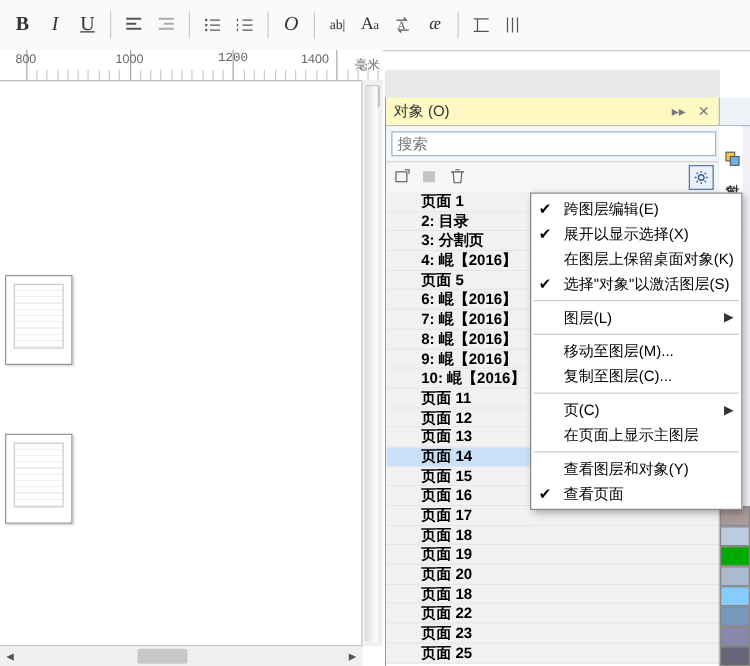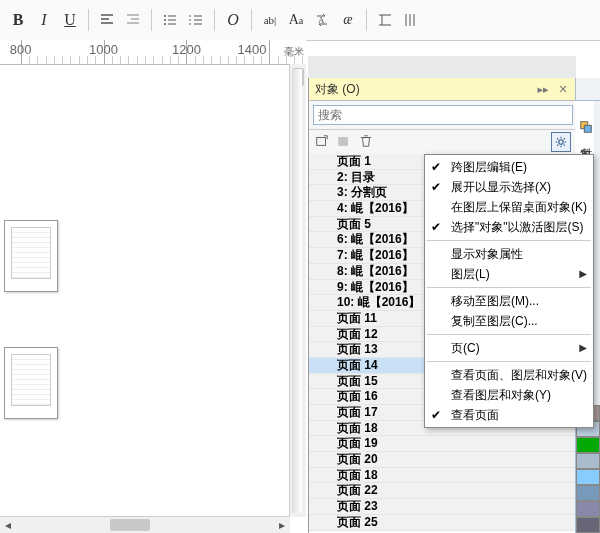--- a/index.html
+++ b/index.html
@@ -4,21 +4,21 @@
 <style>
 html,body{margin:0;padding:0;font-family:"Microsoft YaHei","Segoe UI",Arial,sans-serif;font-size:12px;background:#fff;color:#000;overflow:hidden}
 body{width:600px;height:533px;position:relative}
 .toolbar{height:40px;border-bottom:1px solid #ccc;display:flex;align-items:center;padding:0 6px;gap:2px;background:#fafafa}
 .tb-btn{width:24px;height:24px;display:flex;align-items:center;justify-content:center;color:#333;font-family:"Times New Roman",serif}
 .tb-btn svg{width:16px;height:16px}
 .sep{width:1px;height:22px;background:#ccc;margin:0 4px}
 .stage{position:absolute;left:0;top:40px;width:306px;height:493px;background:#fff}
 .ruler-h{position:absolute;left:0;top:0;height:24px;width:306px;background:#fff;border-bottom:1px solid #bbb;overflow:hidden}
 .ruler-tick{position:absolute;top:0;height:24px;border-left:1px solid #aaa}
-.ruler-lbl{position:absolute;top:2px;font-size:13px;color:#666;transform:translateX(-50%)}
+.ruler-lbl{position:absolute;top:2px;font-size:10px;color:#666;transform:translateX(-50%)}
 .ruler-unit{position:absolute;right:2px;top:5px;font-size:10px;color:#666}
 .ruler-sub{position:absolute;top:16px;height:8px;border-left:1px solid #ccc}
 .canvas-shadow{position:absolute;right:4px;top:29px;width:10px;bottom:20px;background:linear-gradient(to right,#ddd,#fff)}
 .scroll-h{position:absolute;left:0;bottom:0;height:16px;width:290px;background:#f0f0f0;border-top:1px solid #ccc}
 .scroll-h-thumb{position:absolute;left:110px;top:2px;width:40px;height:12px;background:#c8c8c8;border-radius:2px}
 .scroll-h-arr{position:absolute;top:0;width:16px;height:16px;display:flex;align-items:center;justify-content:center;color:#555}
 .thumbs{position:absolute;left:4px;top:180px;width:55px}
 .thumb{width:52px;height:70px;border:1px solid #999;margin-bottom:55px;background:#fff;box-shadow:1px 1px 2px rgba(0,0,0,.2)}
 .thumb-inner{margin:6px;border:1px solid #ccc;height:50px;background:repeating-linear-gradient(#fff,#fff 4px,#eee 4px,#eee 5px)}
 .obj-panel{position:absolute;left:308px;top:78px;width:268px;height:455px;background:#f5f6f7;border-left:1px solid #999}
@@ -123,21 +123,21 @@
       <div class="ruler-sub" style="left: 111.857px;"></div>
       <div class="ruler-sub" style="left: 120.143px;"></div>
       <div class="ruler-sub" style="left: 128.429px;"></div>
       <div class="ruler-sub" style="left: 136.714px;"></div>
       <div class="ruler-sub" style="left: 145px;"></div>
       <div class="ruler-sub" style="left: 153.286px;"></div>
       <div class="ruler-sub" style="left: 161.571px;"></div>
       <div class="ruler-sub" style="left: 169.857px;"></div>
       <div class="ruler-sub" style="left: 178.143px;"></div>
       <div class="ruler-tick" style="left: 186.429px;"></div>
-      <div class="ruler-lbl" style="left: 186.429px;">1200</div>
+      <div class="ruler-lbl" style="left: 186.429px; font-family: Liberation Mono, monospace;">1200</div>
       <div class="ruler-sub" style="left: 194.714px;"></div>
       <div class="ruler-sub" style="left: 203px;"></div>
       <div class="ruler-sub" style="left: 211.286px;"></div>
       <div class="ruler-sub" style="left: 219.571px;"></div>
       <div class="ruler-sub" style="left: 227.857px;"></div>
       <div class="ruler-sub" style="left: 236.143px;"></div>
       <div class="ruler-sub" style="left: 244.429px;"></div>
       <div class="ruler-sub" style="left: 252.714px;"></div>
       <div class="ruler-sub" style="left: 261px;"></div>
       <div class="ruler-tick" style="left: 269.286px;"></div>
@@ -263,42 +263,39 @@
     </div>
   <div class="menu-item">
       <span>在图层上保留桌面对象(K)</span>
     </div>
   <div class="menu-item">
       <span class="chk">✔</span>
       <span>选择"对象"以激活图层(S)</span>
     </div>
   <div class="menu-item sep-row"></div>
   <div class="menu-item">
-      <span>显示对象属性</span>
-    </div>
-  <div class="menu-item">
       <span>图层(L)</span>
       <span class="arr">▶</span>
     </div>
   <div class="menu-item sep-row"></div>
   <div class="menu-item">
       <span>移动至图层(M)...</span>
     </div>
   <div class="menu-item">
       <span>复制至图层(C)...</span>
     </div>
   <div class="menu-item sep-row"></div>
   <div class="menu-item">
       <span>页(C)</span>
       <span class="arr">▶</span>
     </div>
+  <div class="menu-item">
+      <span>在页面上显示主图层</span>
+    </div>
   <div class="menu-item sep-row"></div>
-  <div class="menu-item">
-      <span>查看页面、图层和对象(V)</span>
-    </div>
   <div class="menu-item">
       <span>查看图层和对象(Y)</span>
     </div>
   <div class="menu-item">
       <span class="chk">✔</span>
       <span>查看页面</span>
     </div>
 </div>
 
 </body></html>

